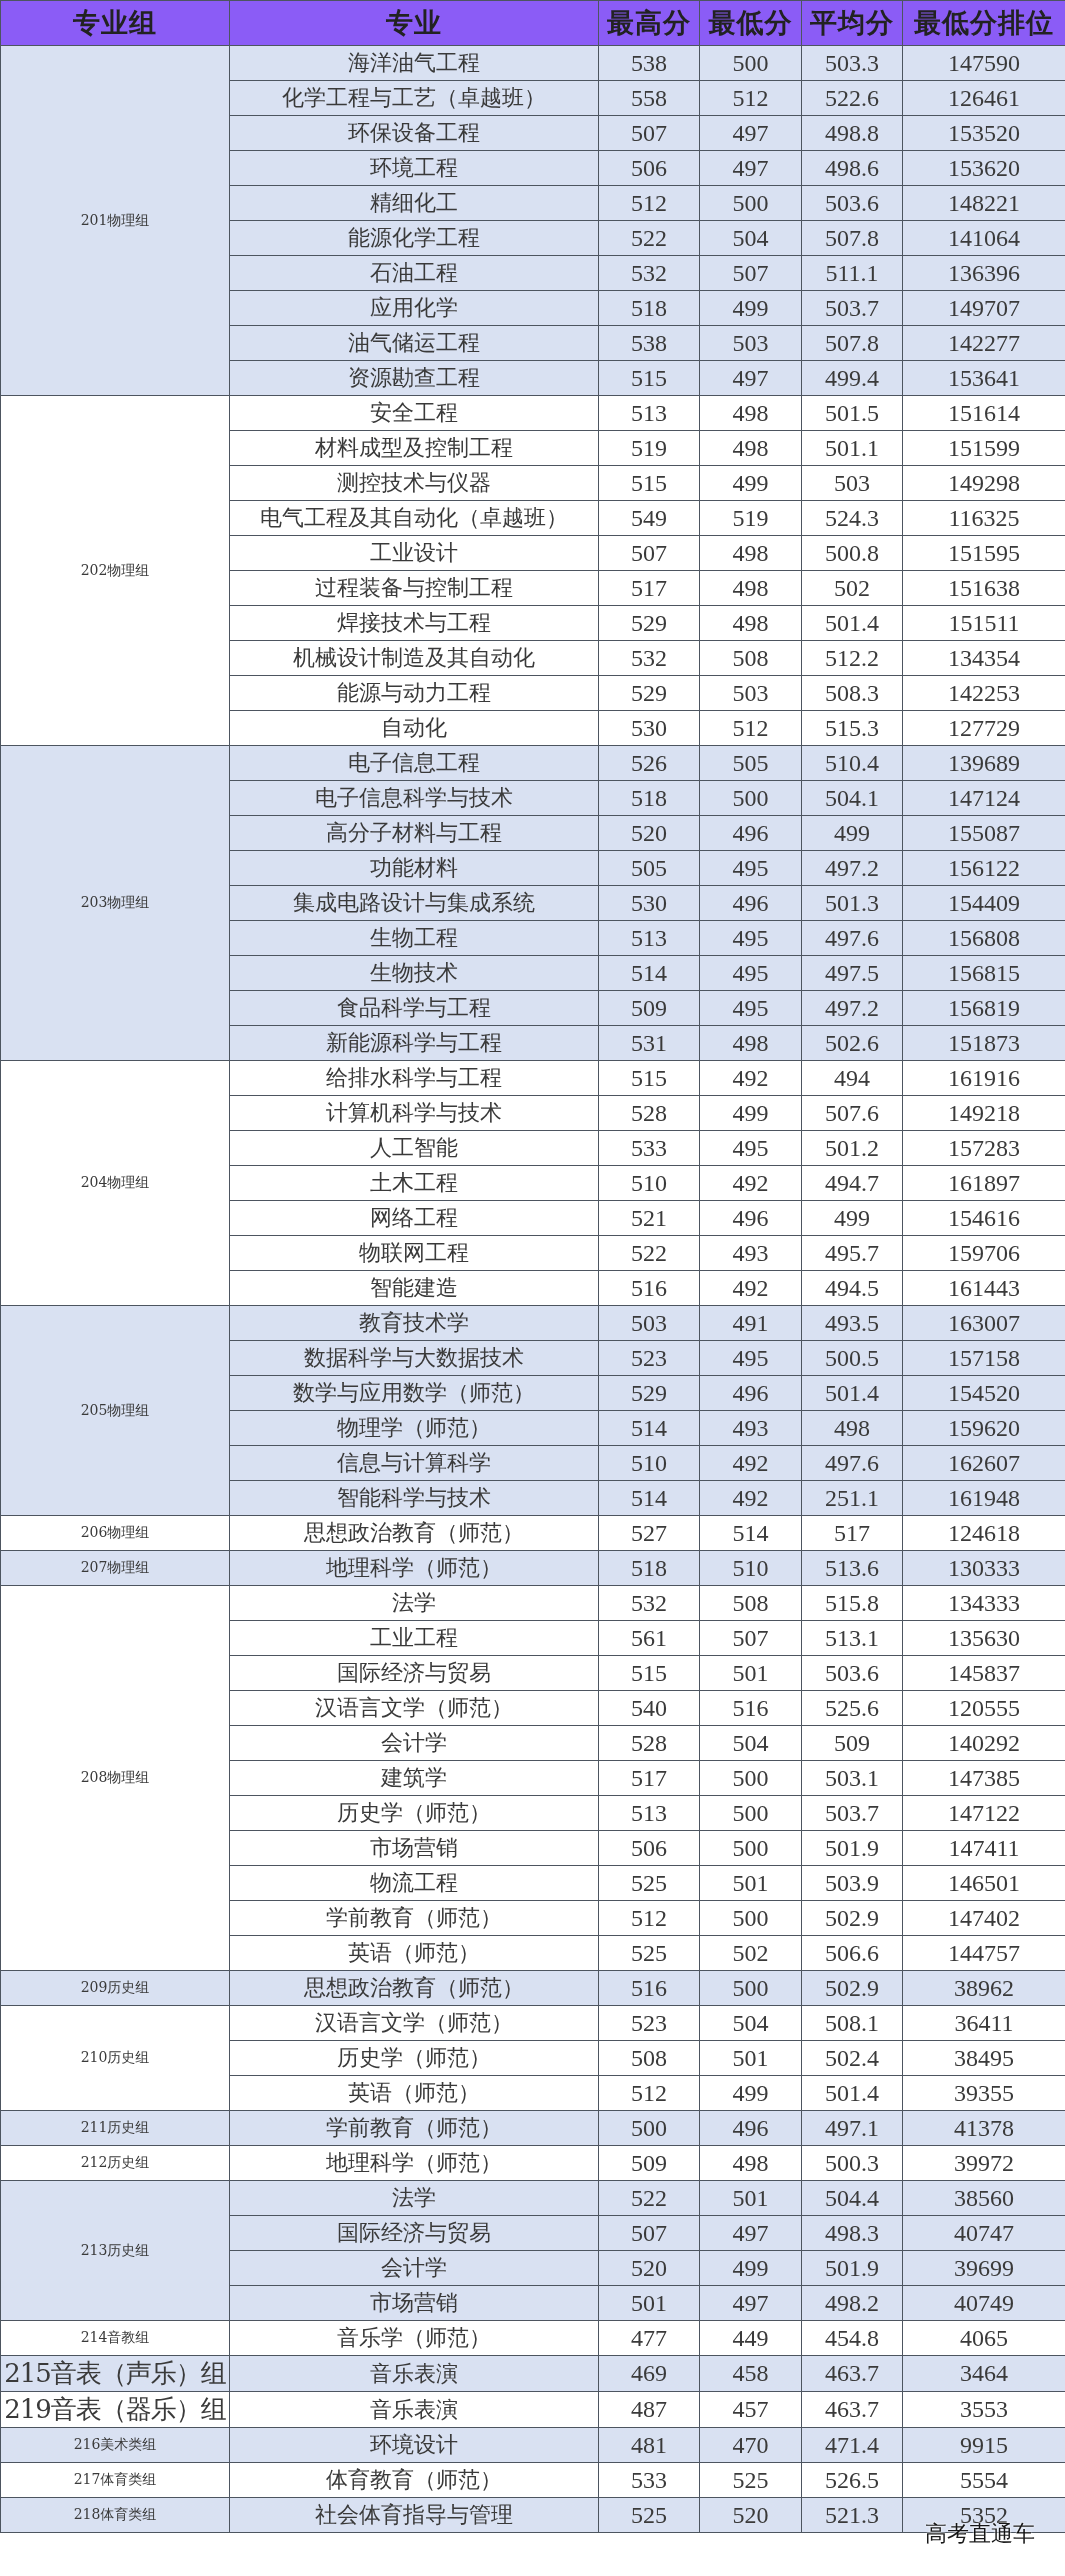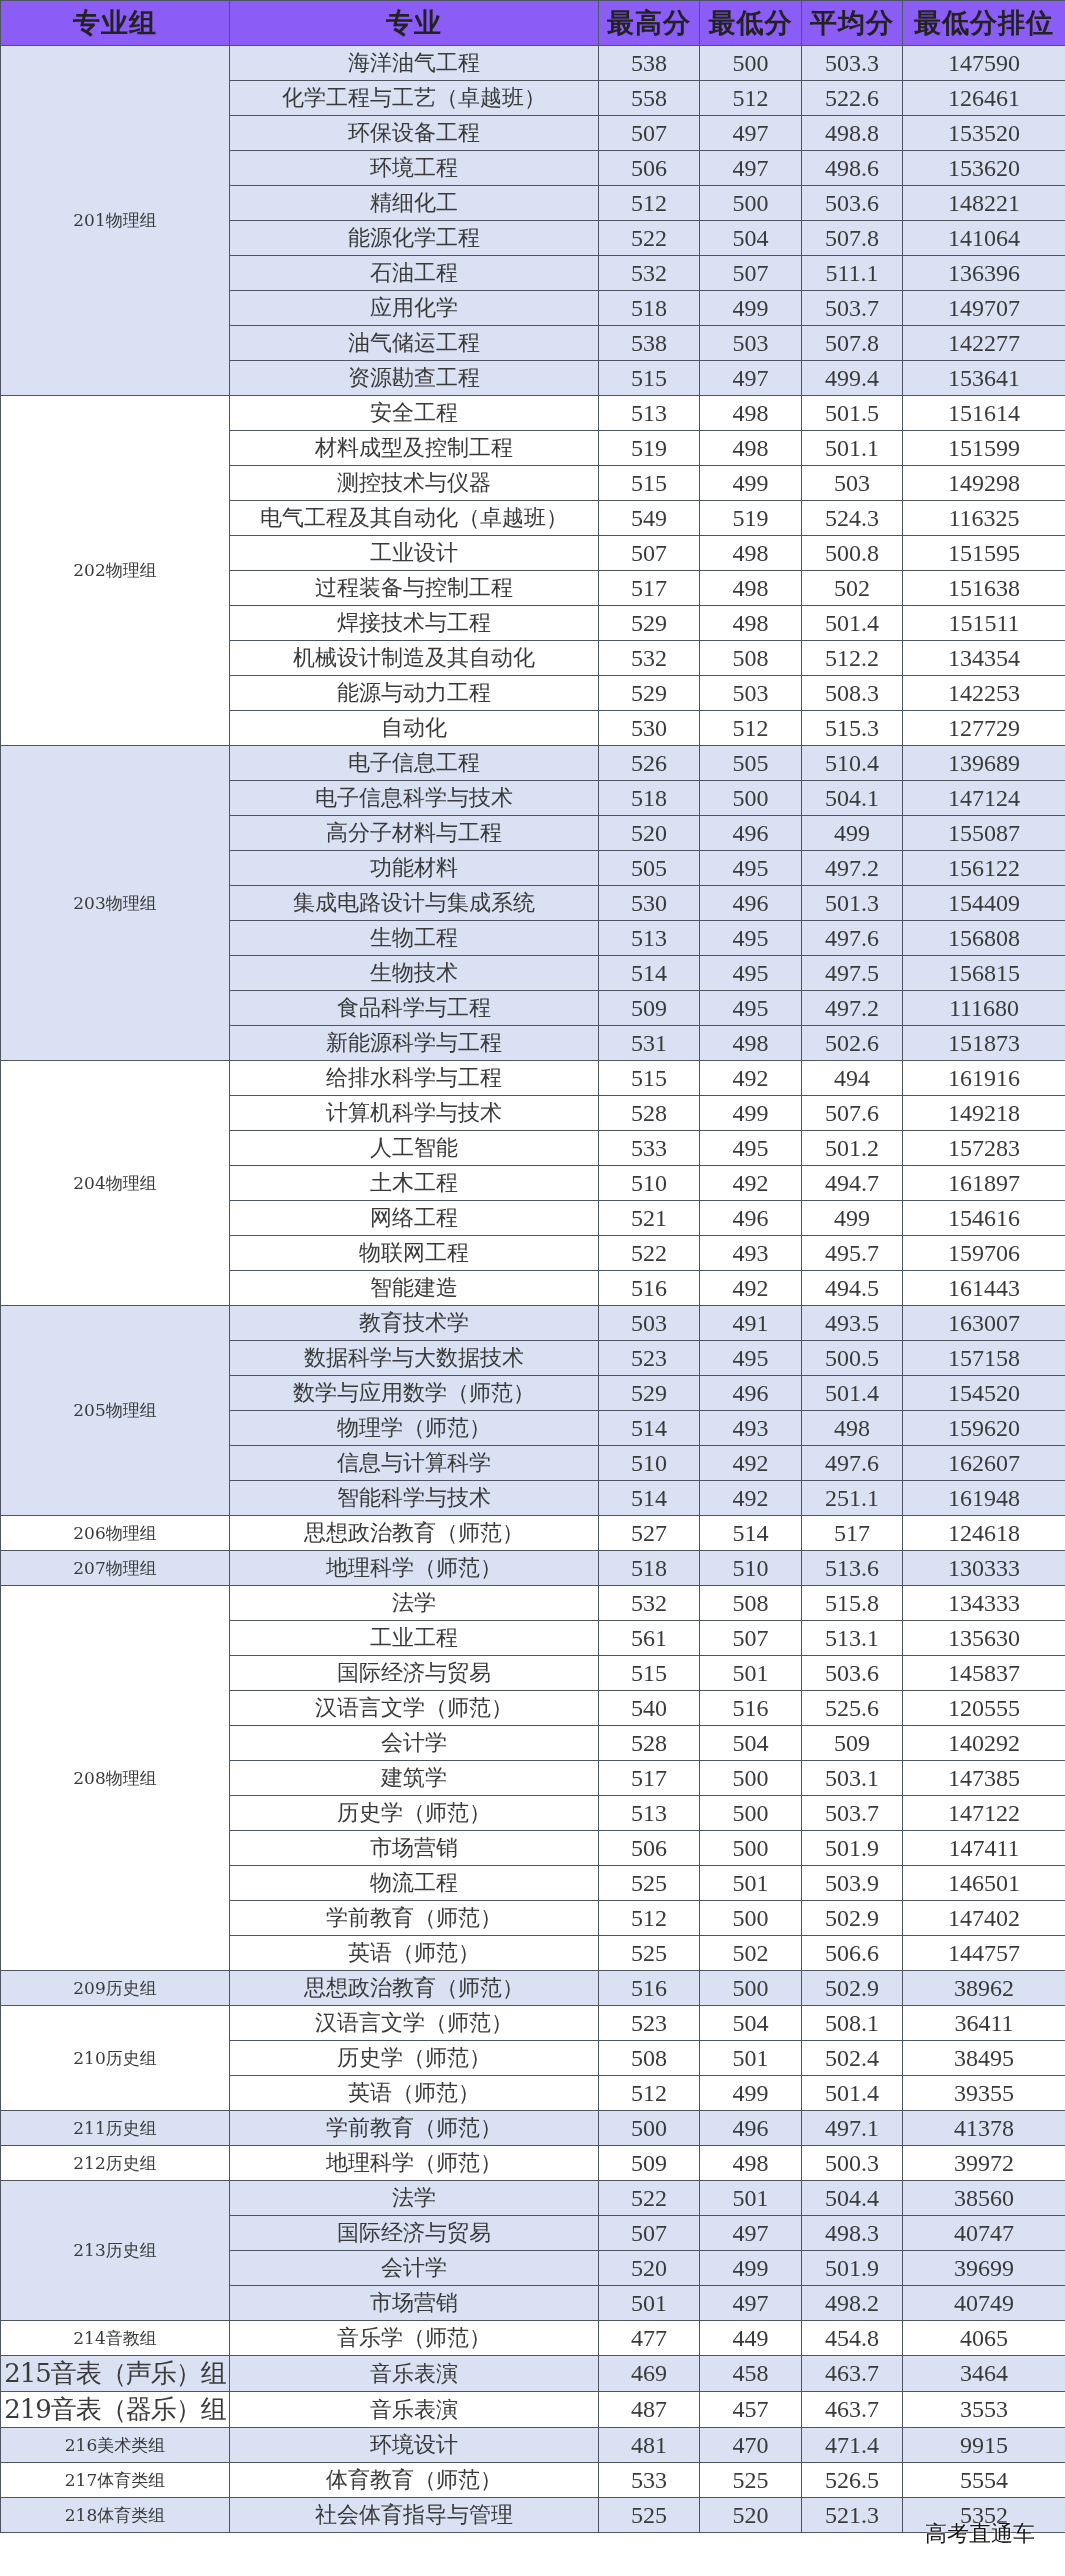--- a/index.html
+++ b/index.html
@@ -15,21 +15,21 @@
   table.scores th, table.scores td {
     border: 1.5px solid #4d5560; text-align: center; vertical-align: middle;
     padding: 0; overflow: hidden; white-space: nowrap;
   }
   table.scores thead th {
     height: 44px; font-size: 27px; font-weight: bold; color: #222222; background: #8b5cf6;
     font-family: "DejaVu Sans", "Liberation Sans", sans-serif; letter-spacing: 1px;
   }
   table.scores tbody td { height: 34px; font-size: 22px; color: #3a3a3a; }
   table.scores tbody td.num { font-family: "Liberation Serif", "DejaVu Serif", serif; font-size: 24px; }
-  table.scores tbody td.grp { font-size: 17px; }
+  table.scores tbody td.grp { font-size: 14px; }
   table.scores tbody td.grp.tight { font-size: 26px; letter-spacing: -1px; }
   tr.band-blue td { background: #d9e1f2; }
   tr.band-white td { background: #ffffff; }
   td.grp.band-blue { background: #d9e1f2 !important; }
   td.grp.band-white { background: #ffffff !important; }
   .watermark {
     position: absolute; left: 925px; top: 2519px; font-size: 22px; color: #000000;
     font-family: "DejaVu Sans", "Liberation Sans", sans-serif;
     text-shadow: 0 0 2px #ffffff, 0 0 2px #ffffff; opacity: 0.9; pointer-events: none;
   }
@@ -247,21 +247,21 @@
         <td class="num">514</td>
         <td class="num">495</td>
         <td class="num">497.5</td>
         <td class="num">156815</td>
       </tr>
       <tr class="band-blue">
         <td>食品科学与工程</td>
         <td class="num">509</td>
         <td class="num">495</td>
         <td class="num">497.2</td>
-        <td class="num">111680</td>
+        <td class="num">156819</td>
       </tr>
       <tr class="band-blue">
         <td>新能源科学与工程</td>
         <td class="num">531</td>
         <td class="num">498</td>
         <td class="num">502.6</td>
         <td class="num">151873</td>
       </tr>
       <tr class="band-white">
         <td class="grp band-white" rowspan="7">204物理组</td>

